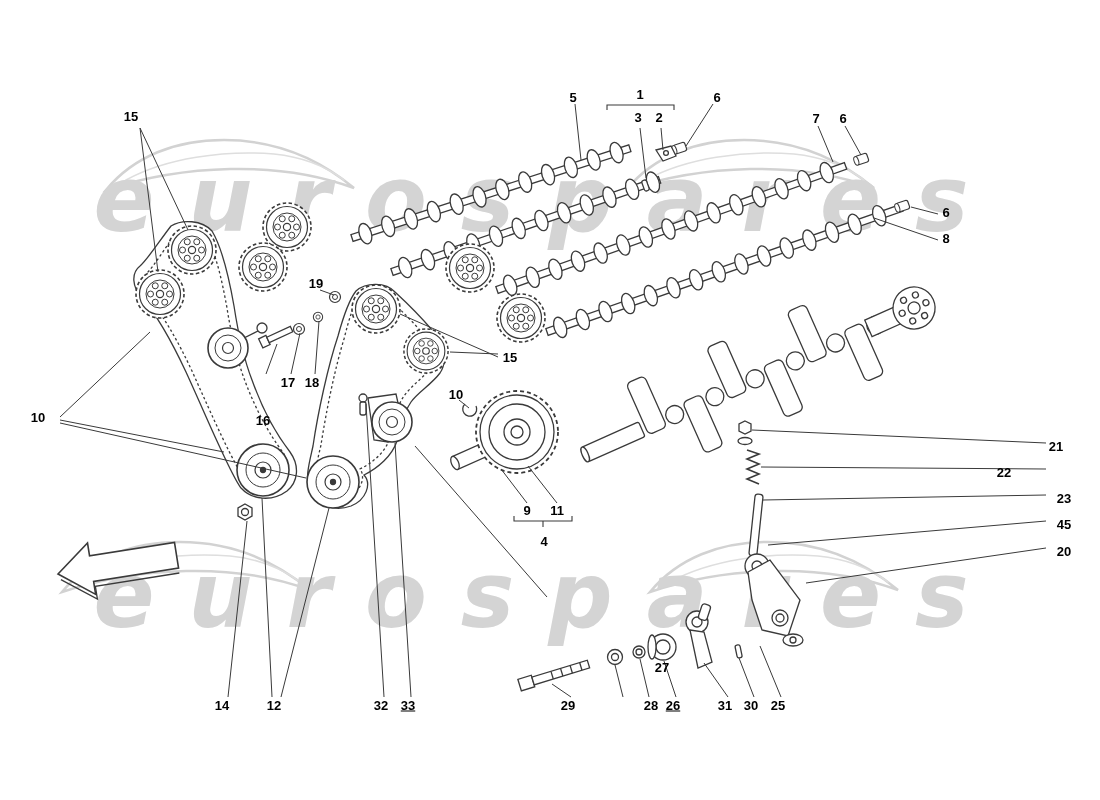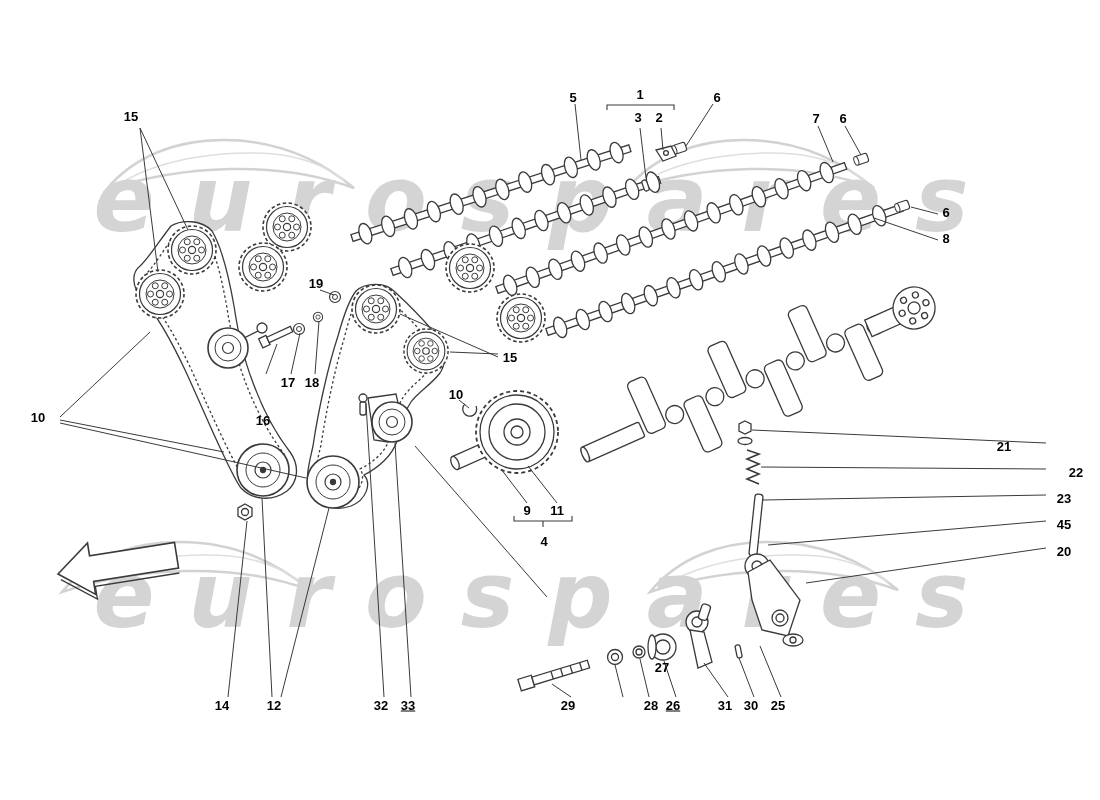--- a/index.html
+++ b/index.html
@@ -348,22 +348,22 @@
       <span class="part-label" style="left: 316px; top: 283px;">19</span>
       <span class="part-label" style="left: 263px; top: 382px; margin-top: 38px;">16</span>
       <span class="part-label" style="left: 288px; top: 382px; text-align: center;">17</span>
       <span class="part-label" style="left: 312px; top: 382px;">18</span>
       <span class="part-label" style="left: 510px; top: 357px;">15</span>
       <span class="part-label" style="left: 456px; top: 394px;">10</span>
       <span class="part-label" style="left: 38px; top: 417px;">10</span>
       <span class="part-label" style="left: 527px; top: 510px;">9</span>
       <span class="part-label" style="left: 557px; top: 510px;">11</span>
       <span class="part-label" style="left: 544px; top: 541px;">4</span>
-      <span class="part-label" style="left: 1004px; top: 446px;">21</span>
-      <span class="part-label" style="left: 1076px; top: 472px;">22</span>
+      <span class="part-label" style="left: 1056px; top: 446px;">21</span>
+      <span class="part-label" style="left: 1004px; top: 472px;">22</span>
       <span class="part-label" style="left: 1064px; top: 498px;">23</span>
       <span class="part-label" style="left: 1064px; top: 524px;">45</span>
       <span class="part-label" style="left: 1064px; top: 551px;">20</span>
       <span class="part-label" style="left: 222px; top: 705px;">14</span>
       <span class="part-label" style="left: 274px; top: 705px;">12</span>
       <span class="part-label" style="left: 381px; top: 705px;">32</span>
       <span class="part-label" style="left: 408px; top: 705px; text-decoration: underline;">33</span>
       <span class="part-label" style="left: 568px; top: 705px;">29</span>
       <span class="part-label" style="left: 620px; top: 705px; margin-left: 31px;">28</span>
       <span class="part-label" style="left: 646px; top: 667px; margin-left: 16px;">27</span>

